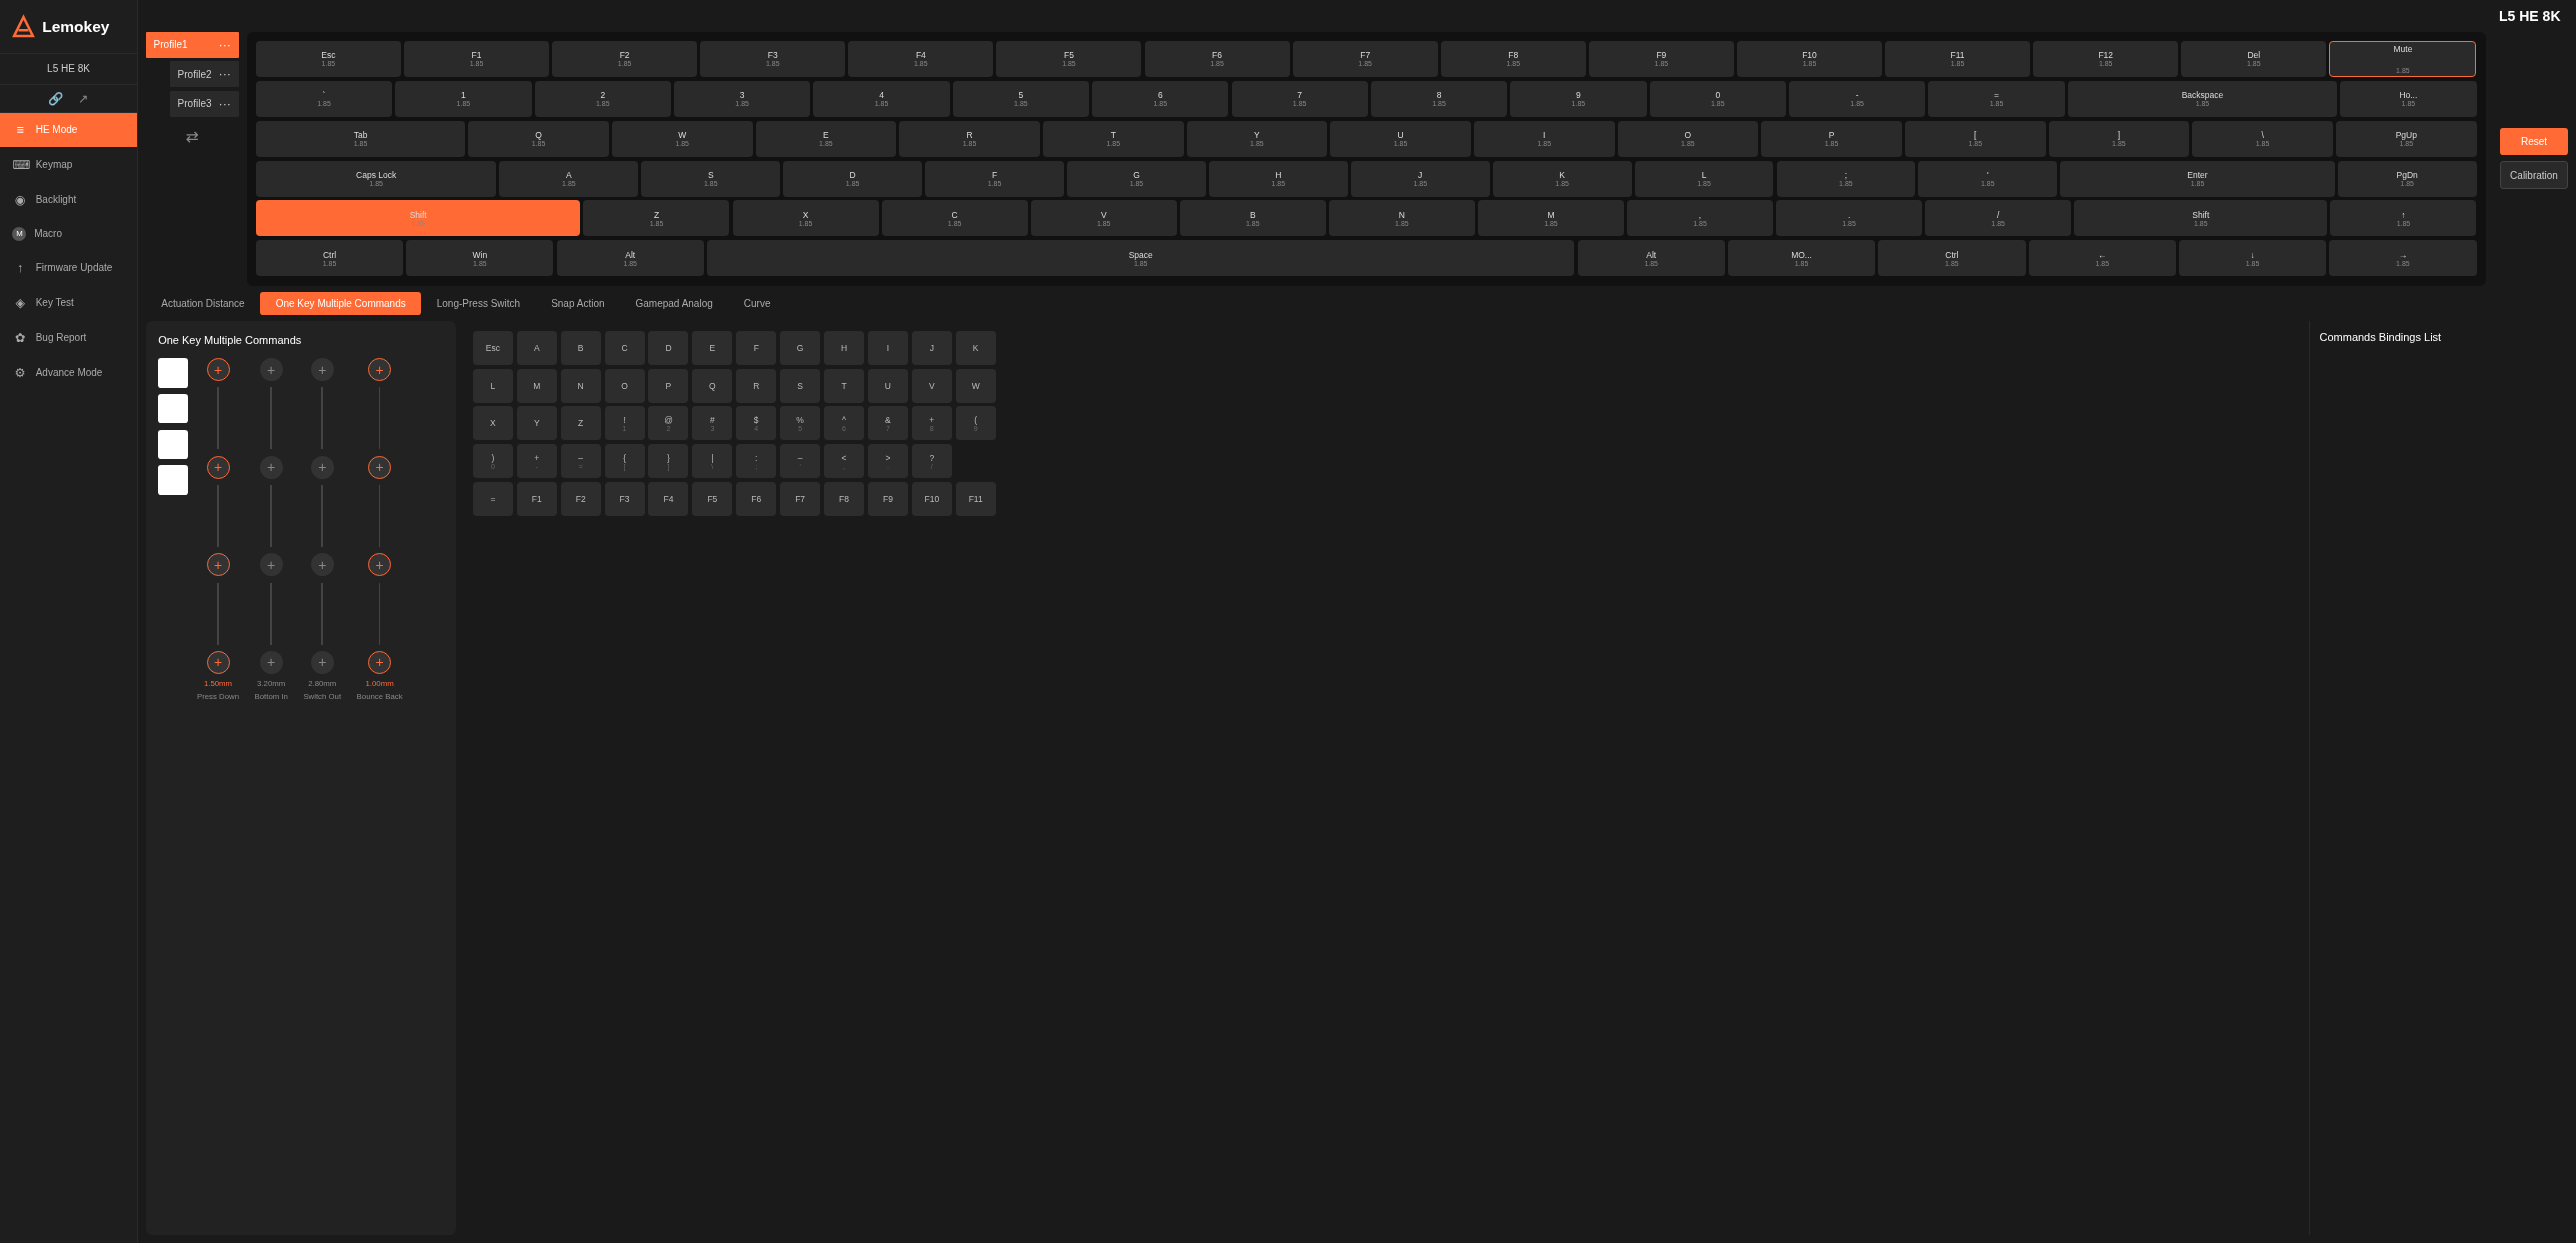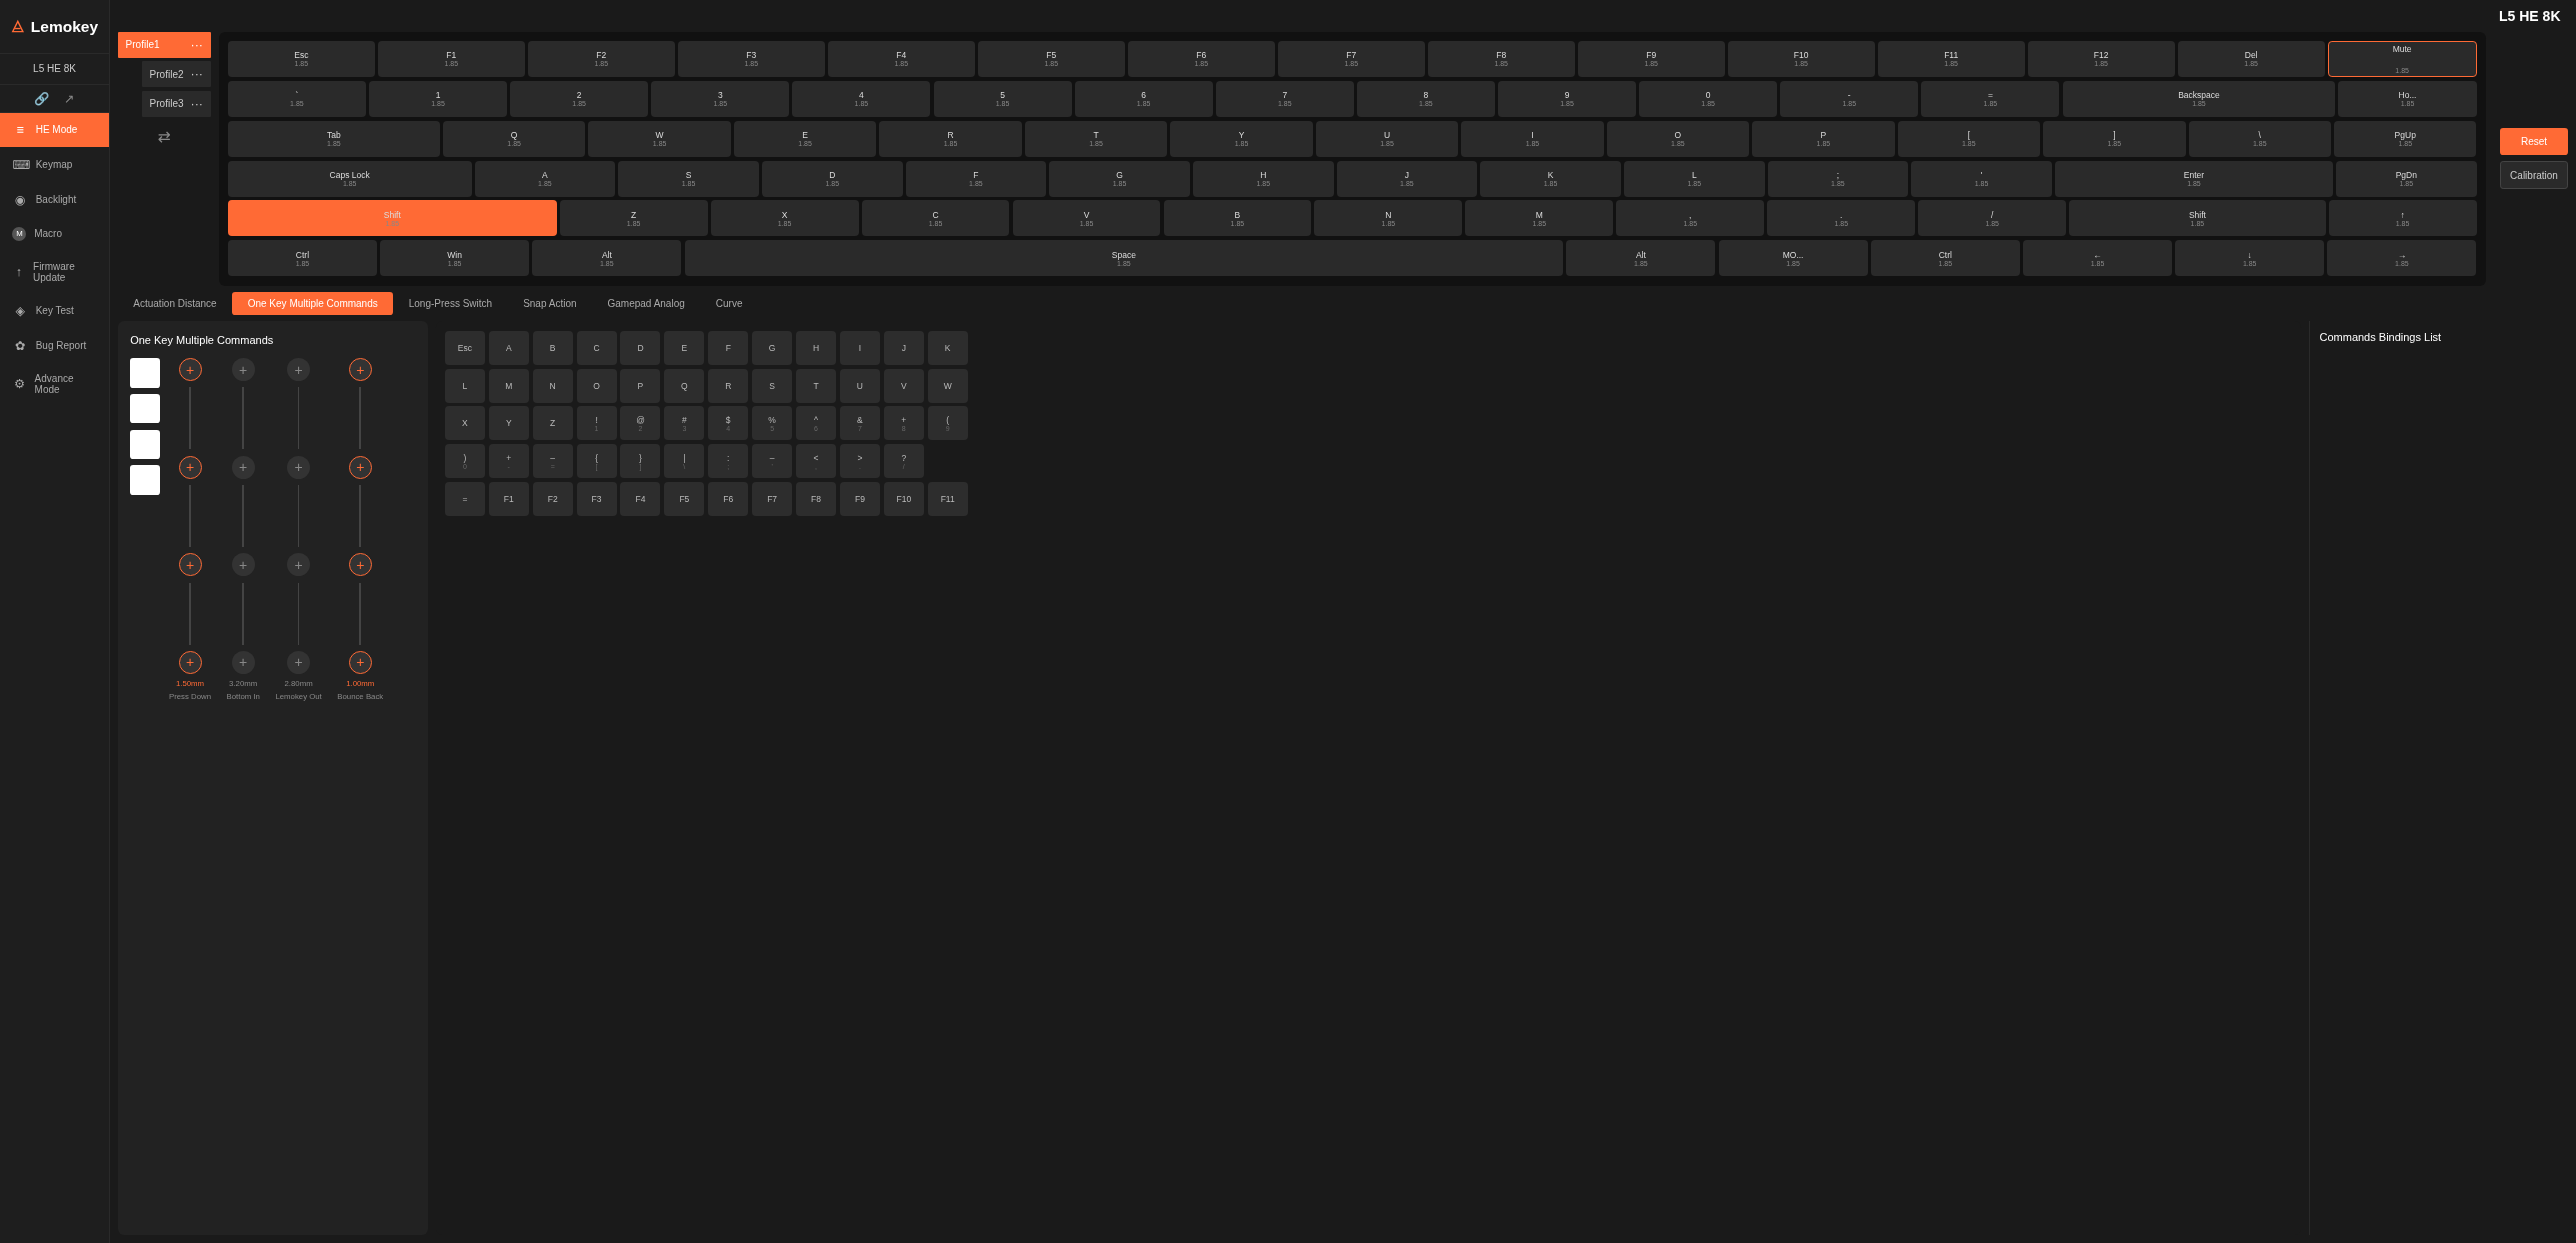--- a/index.html
+++ b/index.html
@@ -8,21 +8,21 @@
       color: #ccc;
       font-family: 'Segoe UI', Arial, sans-serif;
       font-size: 10px;
       display: flex;
       height: 100vh;
       overflow: hidden;
     }
 
     
     .sidebar {
-      width: 110px;
+      width: 138px;
       background: #1e1e1e;
       display: flex;
       flex-direction: column;
       flex-shrink: 0;
       border-right: 0.8px solid #2a2a2a;
     }
     .sidebar-logo {
       display: flex;
       align-items: center;
       gap: 6.2px;
@@ -870,21 +870,21 @@
 
               <div class="okmc-slider-col">
                 <div class="circle-add">+</div>
                 <div class="vertical-line"></div>
                 <div class="circle-add">+</div>
                 <div class="vertical-line"></div>
                 <div class="circle-add">+</div>
                 <div class="vertical-line"></div>
                 <div class="circle-add">+</div>
                 <div class="slider-label gray">2.80mm</div>
-                <div class="slider-sublabel">Lemokey Out</div>
+                <div class="slider-sublabel">Switch Out</div>
               </div>
 
               <div class="okmc-slider-col">
                 <div class="circle-add active-circle">+</div>
                 <div class="vertical-line"></div>
                 <div class="circle-add active-circle">+</div>
                 <div class="vertical-line"></div>
                 <div class="circle-add active-circle">+</div>
                 <div class="vertical-line"></div>
                 <div class="circle-add active-circle">+</div>

